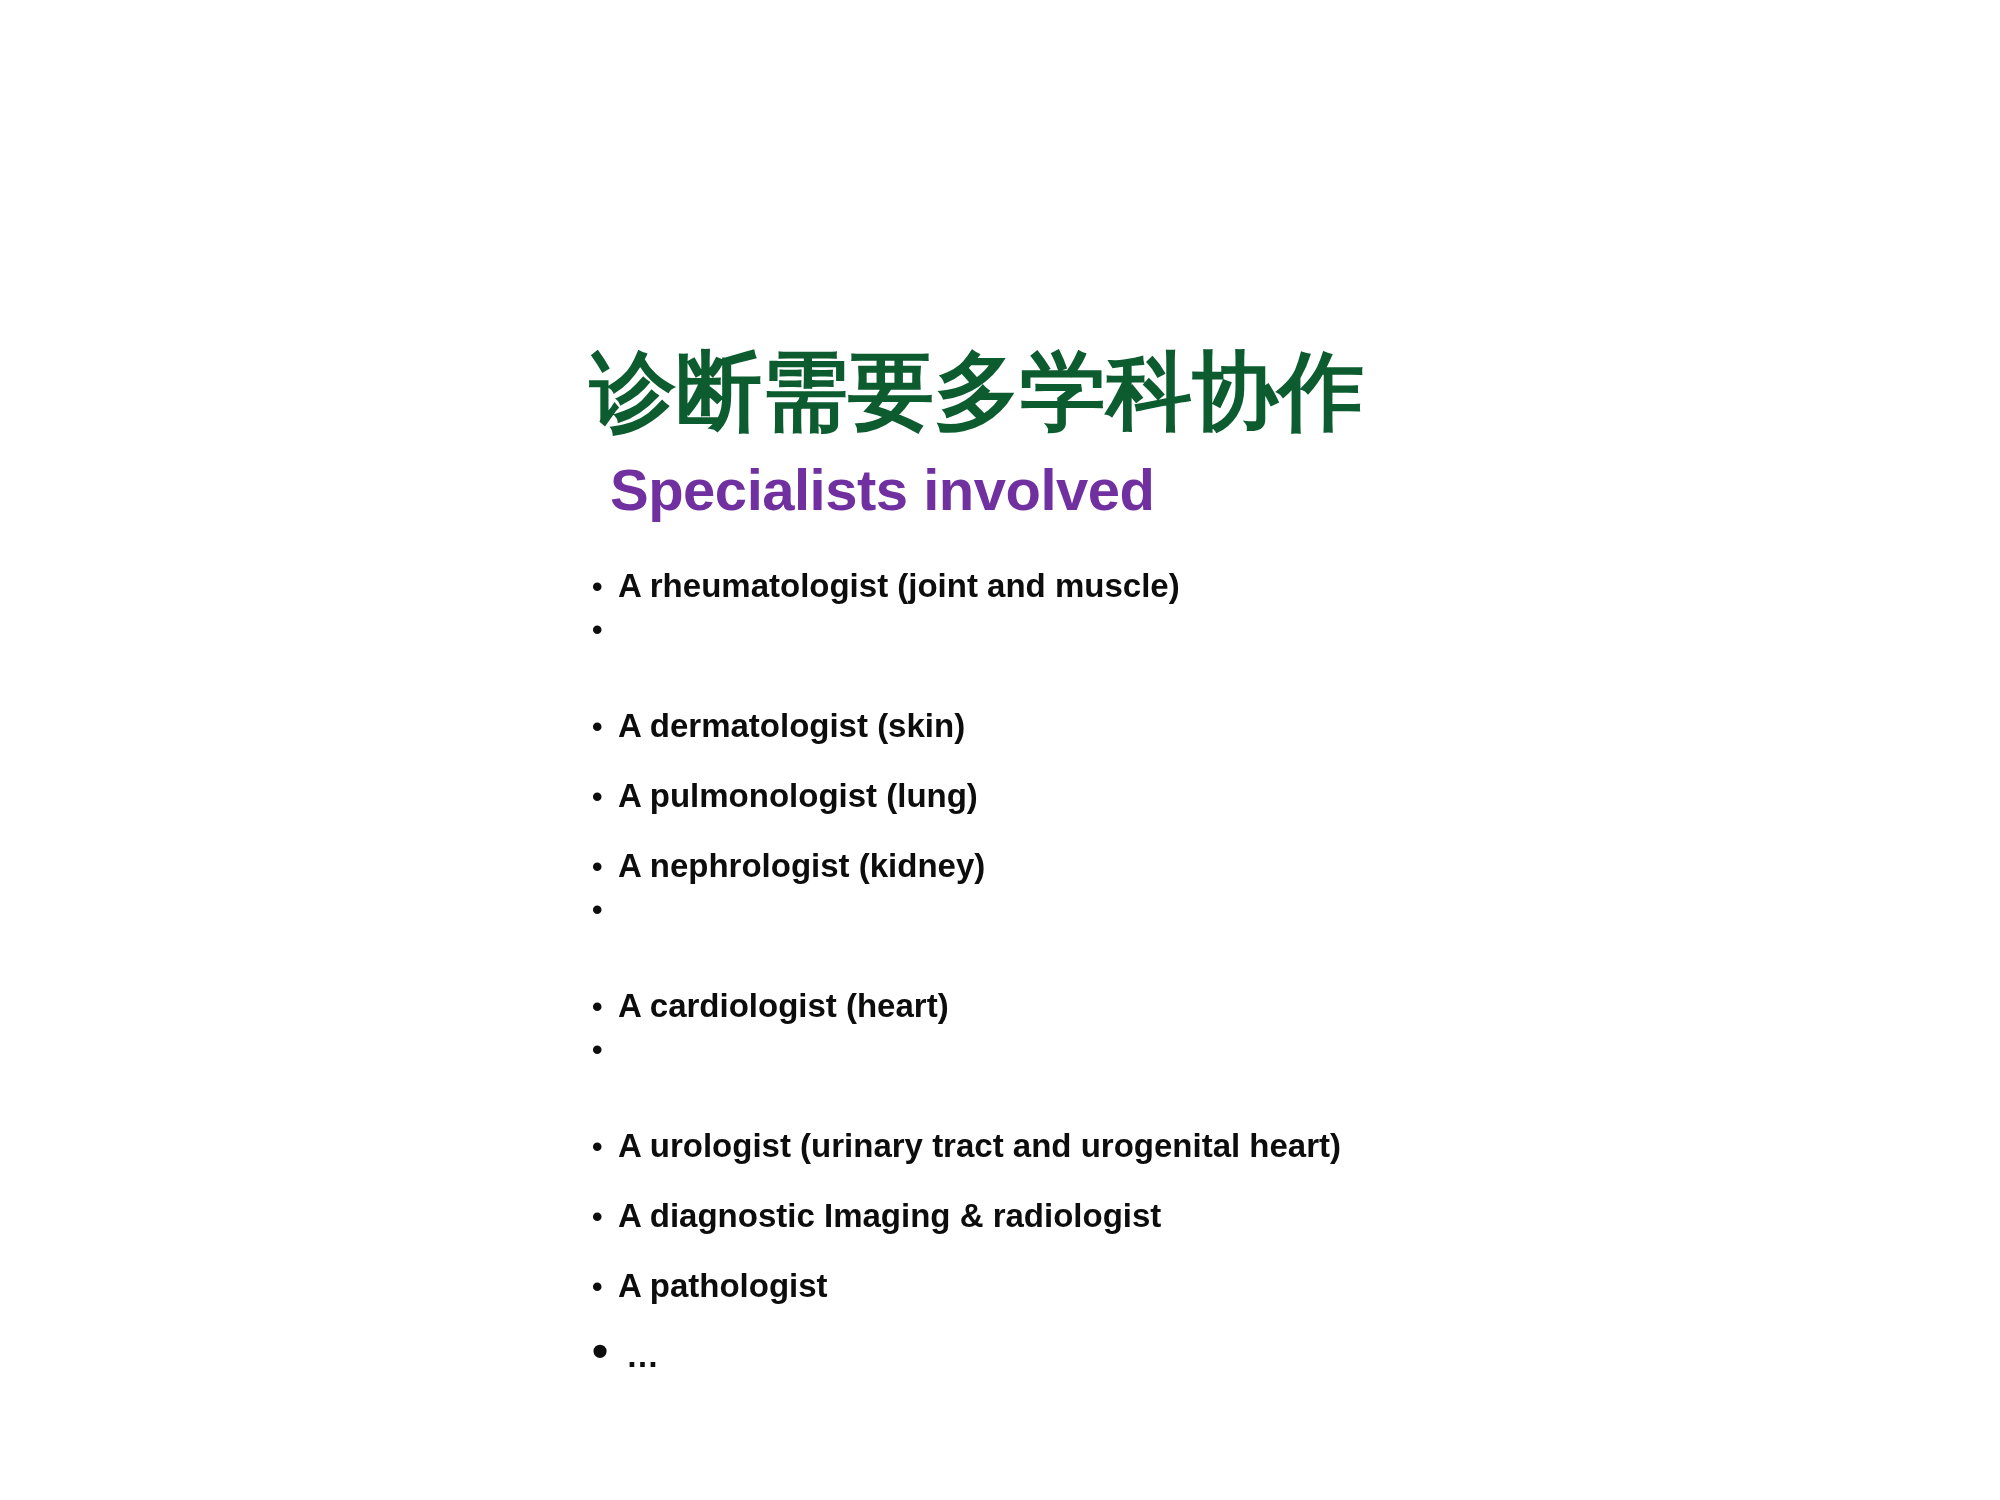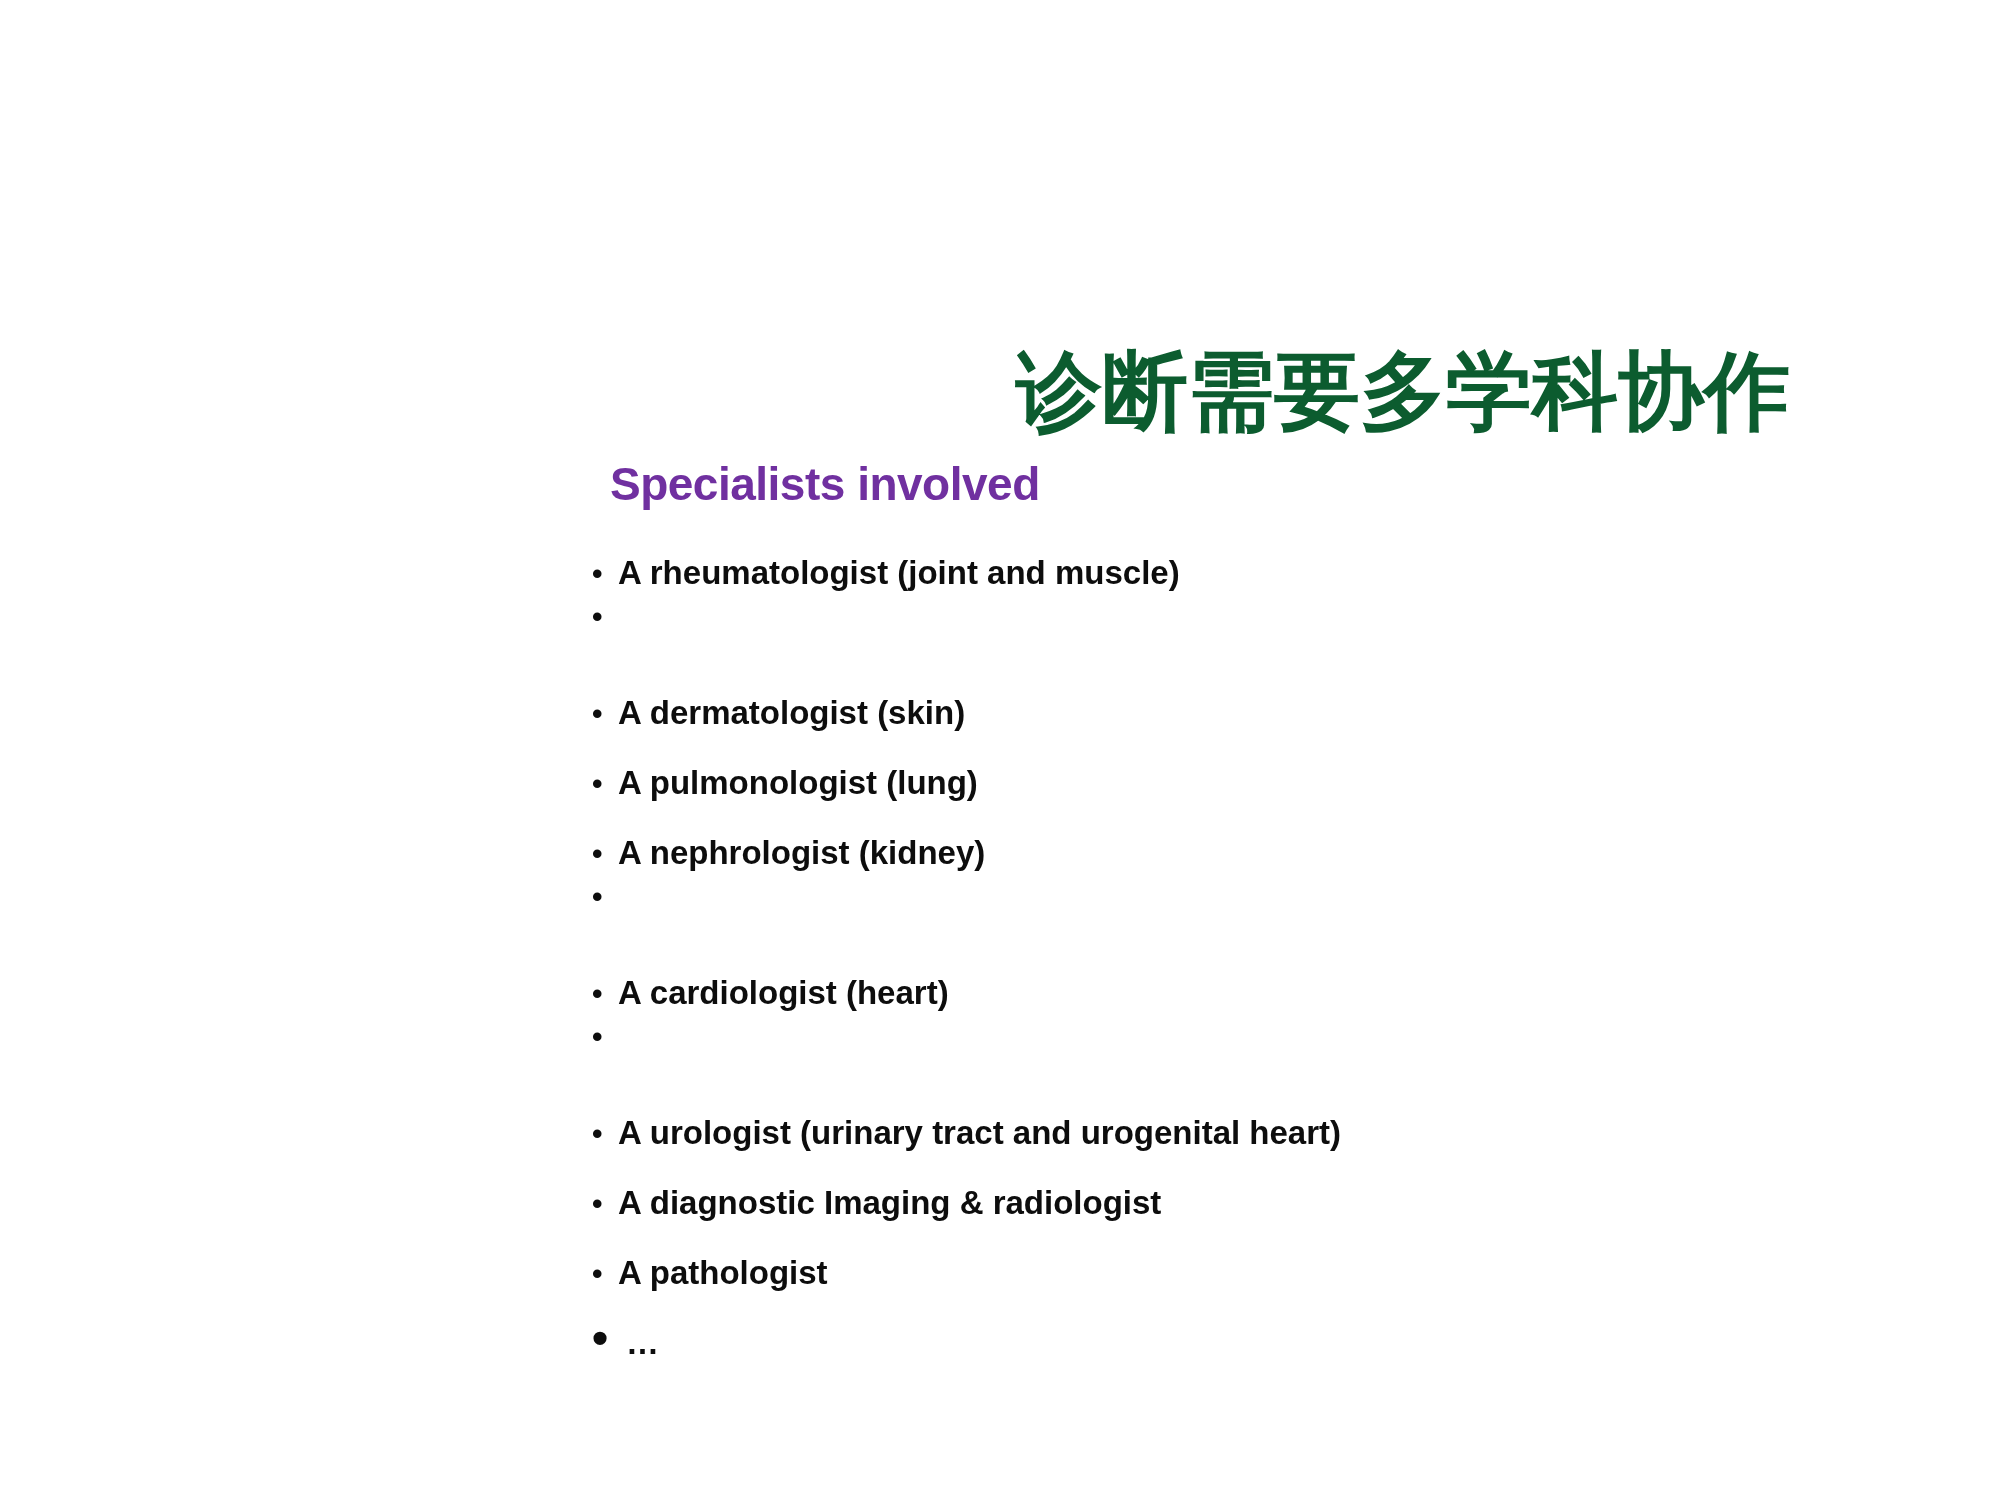--- a/index.html
+++ b/index.html
@@ -30,36 +30,35 @@
     left: 590px;
     top: 290px;
     width: 1200px;
     color: #0C5C2F;
     font-family: "DejaVu Sans", "Liberation Sans", sans-serif;
     font-weight: 700;
     font-size: 86px;
     line-height: 1.0;
     letter-spacing: 0px;
     white-space: nowrap;
-    text-align: right;
   }
 
   
   .content {
     position: absolute;
     left: 592px;
     top: 460px;
     width: 1360px;
   }
 
   .section-heading {
     color: #7030A0;
     font-family: "Liberation Sans", "DejaVu Sans", sans-serif;
     font-weight: 700;
-    font-size: 46px;
+    font-size: 58px;
     line-height: 1.05;
     margin: 0 0 24px 18px;
     letter-spacing: -0.5px;
     white-space: nowrap;
   }
 
   .bullet-list {
     list-style: none;
     margin: 0;
     padding: 0;

